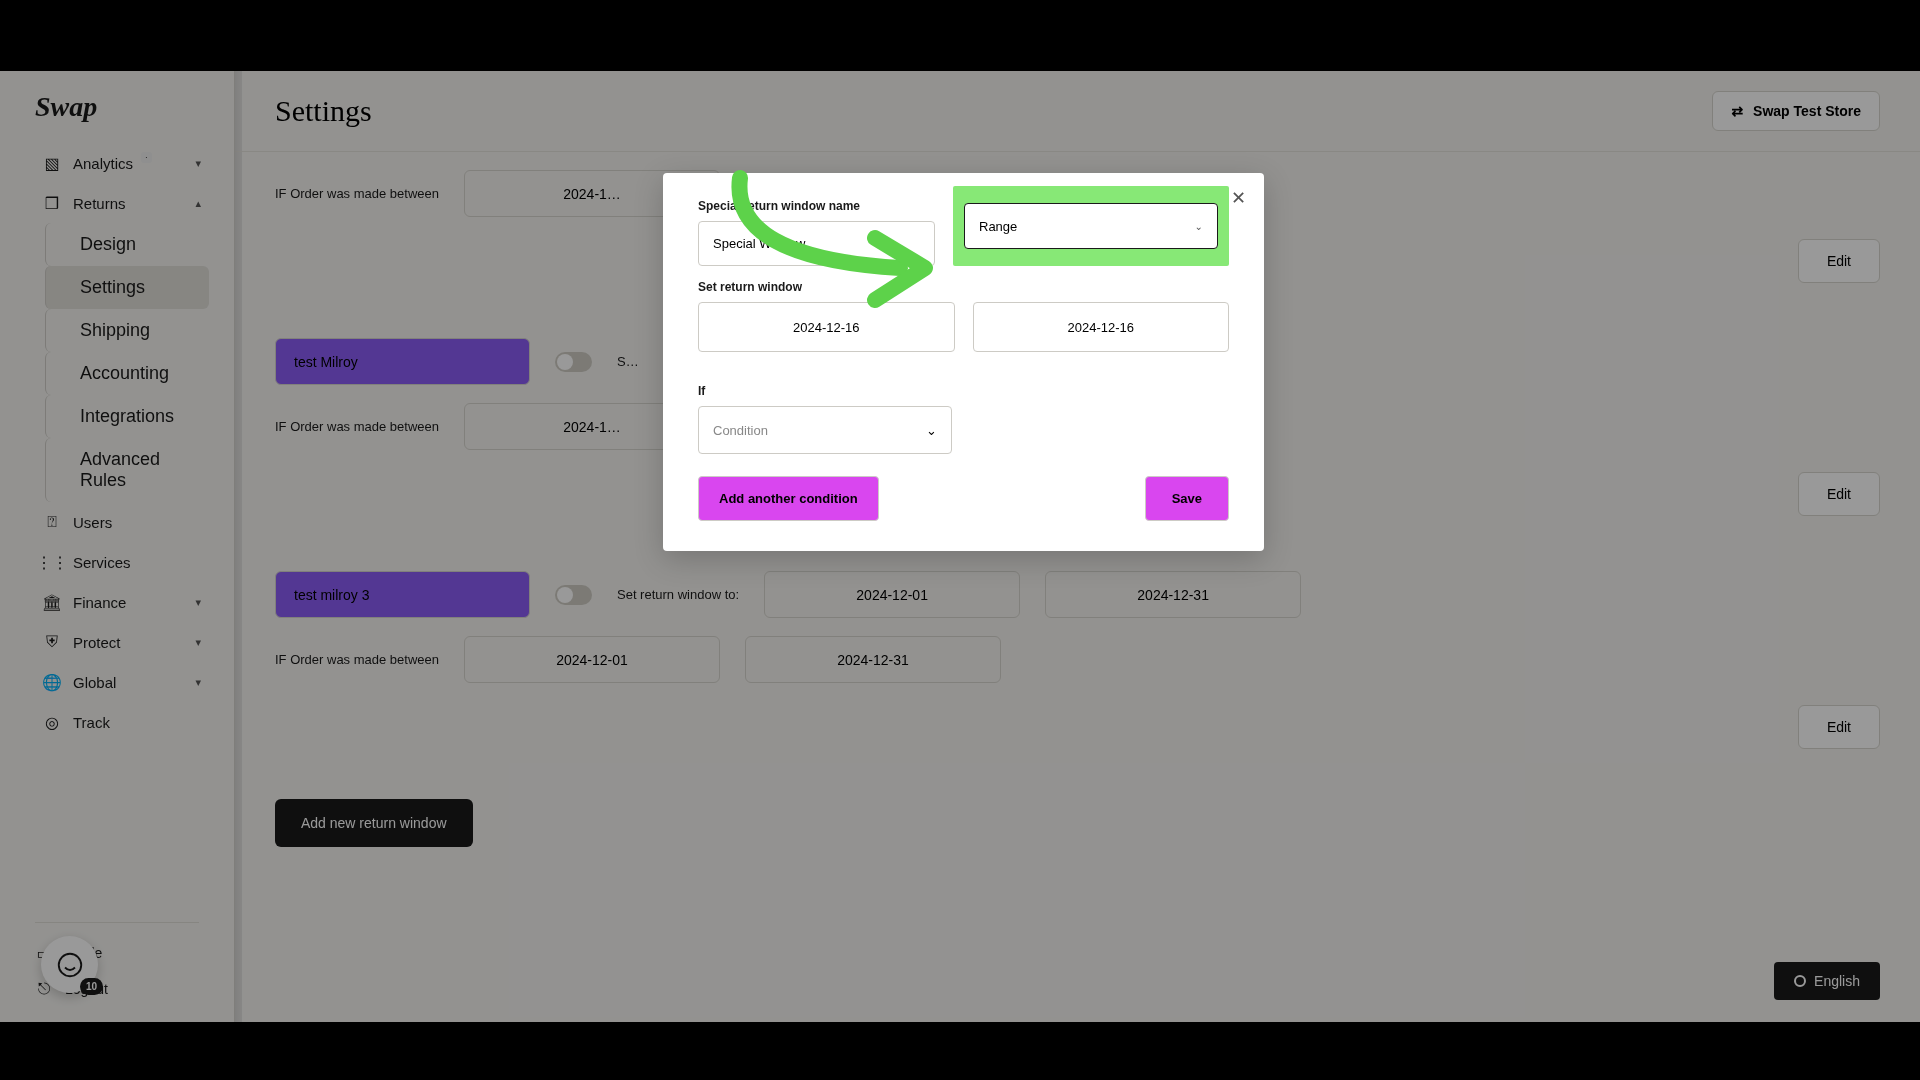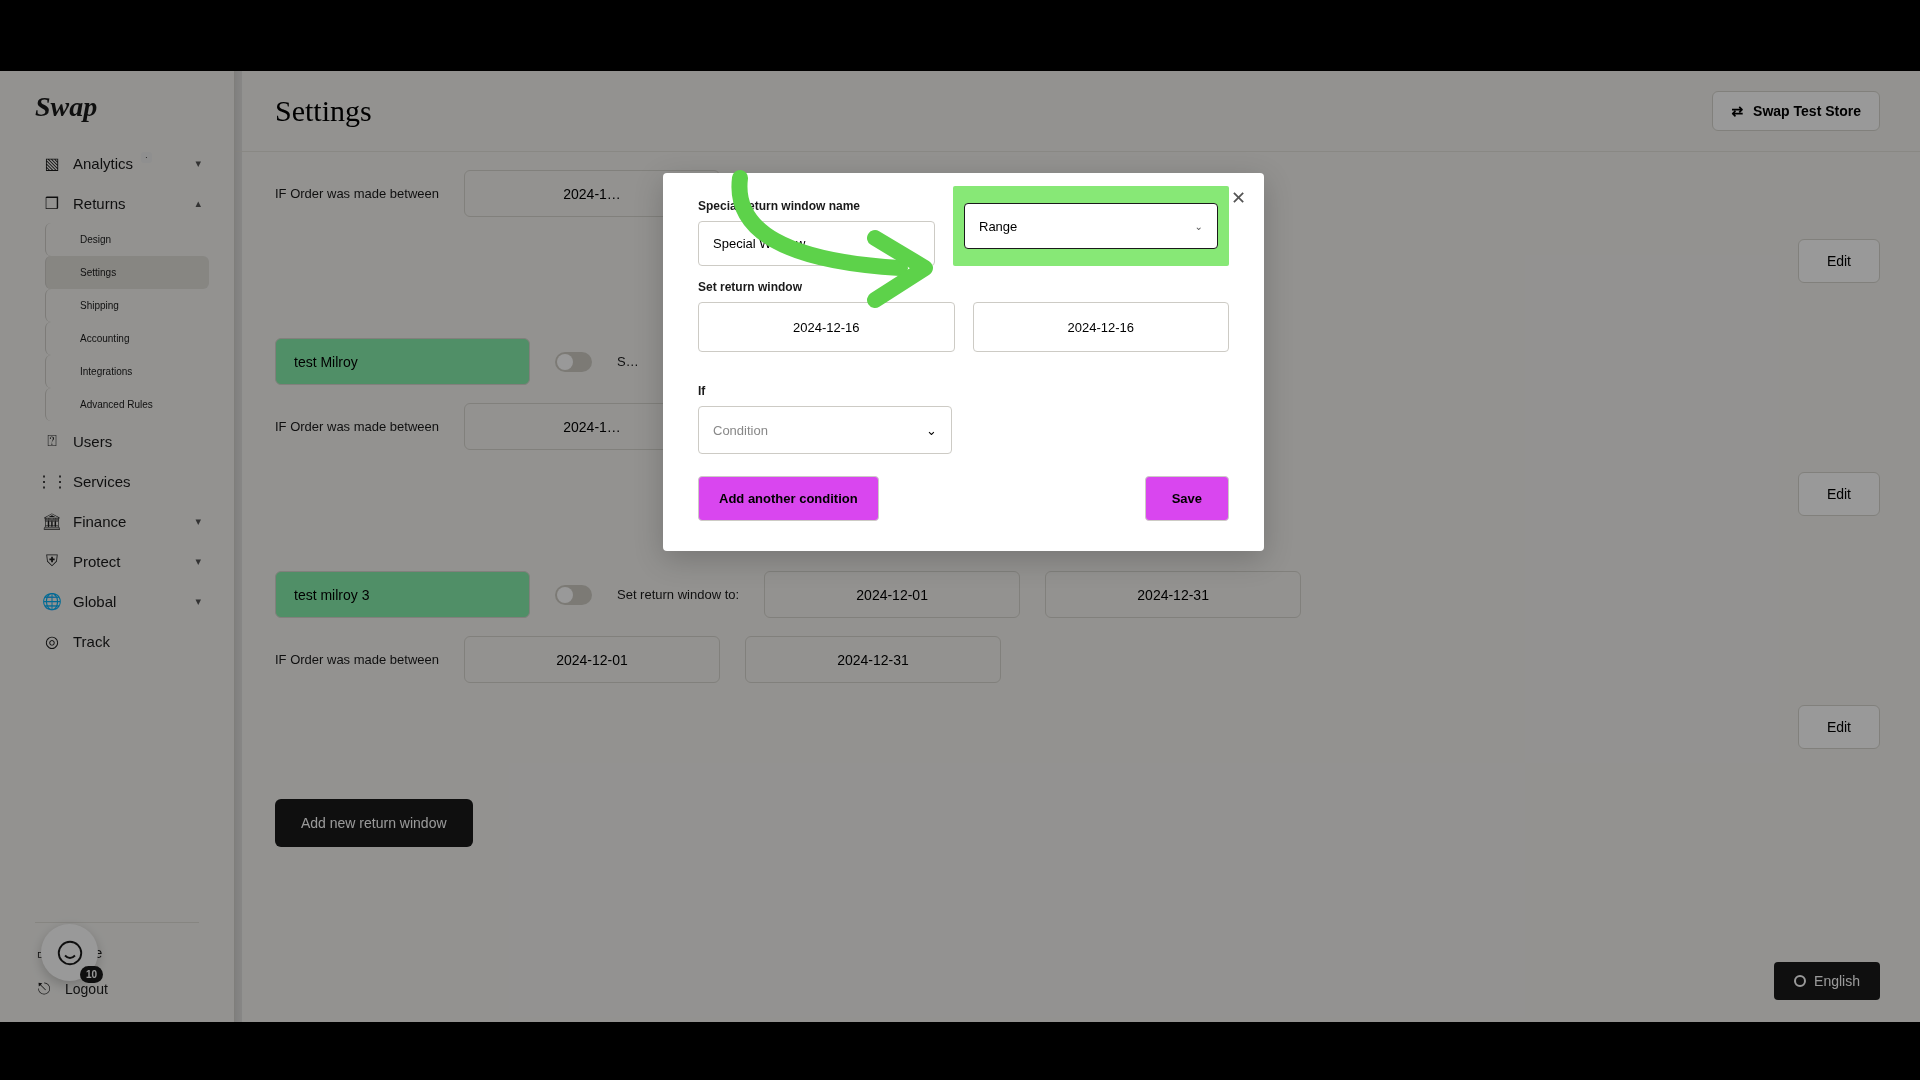--- a/index.html
+++ b/index.html
@@ -6,39 +6,39 @@
 body { background: #000; width: 1920px; height: 1080px; overflow: hidden; position: relative; }
 .app { position: absolute; top: 71px; left: 0; width: 1920px; height: 951px; background: #f5f4f1; display: flex; }
 
 
 .sidebar { width: 235px; height: 100%; border-right: 1px solid #e5e3dd; display: flex; flex-direction: column; padding: 15px 0; position: relative; }
 .sidebar::after { content:""; position:absolute; right:-8px; top:0; bottom:0; width:8px; background:rgba(0,0,0,0.07);}
 .logo { font-size: 28px; font-weight: 700; font-style: italic; padding: 5px 35px 20px; font-family: Georgia, serif; color:#1a1a1a;}
 .nav { flex:1; overflow-y:auto; padding: 0 25px 0 35px;}
 .nav-item { display:flex; align-items:center; gap:12px; padding:11px 8px; font-size:15px; color:#1a1a1a; cursor:pointer; border-radius:6px;}
 .nav-item .ico { width:18px; height:18px; display:inline-flex; align-items:center; justify-content:center; font-size:16px;}
-.nav-item.sub { padding-left: 34px; font-size:10px; margin-left:10px; border-left:1px solid #d0cec8;}
+.nav-item.sub { padding-left: 34px; font-size:18px; margin-left:10px; border-left:1px solid #d0cec8;}
 .nav-item.sub.active { background:#e1dfd9;}
 .nav-chevron { margin-left:auto; font-size:11px; color:#555;}
 .beta { font-size:8px; background:#eee; padding:1px 4px; border-radius:3px; margin-left:-4px; position:relative; top:-6px;}
 .nav-divider{ height:1px; background:#e0ded8; margin:12px 35px;}
 .nav-footer{ padding:0 35px;}
 .nav-footer .nav-item{padding:9px 0; font-size:14px;}
 
 
 .main { flex:1; display:flex; flex-direction:column; position:relative;}
 .main::before{content:""; position:absolute; left:0; top:0; bottom:0; width:8px; background:linear-gradient(90deg, rgba(0,0,0,0.06), transparent);}
 .topbar { display:flex; align-items:center; justify-content:space-between; padding:20px 40px; border-bottom:1px solid #e5e3dd;}
 .topbar h1{ font-size:30px; font-weight:400; font-family:Georgia,serif;}
 .store-sel { display:flex; align-items:center; gap:10px; font-size:14px; font-weight:600; padding:11px 18px; border:1px solid #d8d6cf; border-radius:6px; background:#fff;}
 
 .content{ flex:1; padding:0 40px 40px; overflow-y:hidden;}
 .window-block{ margin-top:0;}
 .inline-row{ display:flex; align-items:center; gap:25px; margin-top:20px;}
-.name-box{ width:255px; height:47px; border:1px solid #d8d6cf; border-radius:6px; display:flex; align-items:center; padding:0 18px; font-size:14px; background:#86efac;}
+.name-box{ width:255px; height:47px; border:1px solid #d8d6cf; border-radius:6px; display:flex; align-items:center; padding:0 18px; font-size:14px; background:#8b5cf6;}
 .toggle{ width:37px; height:20px; background:#cfccc4; border-radius:10px; position:relative;}
 .toggle::after{content:""; width:16px; height:16px; background:#fff; border-radius:50%; position:absolute; top:2px; left:2px;}
 .lbl{ font-size:13px; color:#1a1a1a;}
 .date-box{ width:256px; height:47px; border:1px solid #d8d6cf; border-radius:6px; display:flex; align-items:center; justify-content:center; font-size:14px; background:#f5f4f1;}
 .cond-row{ display:flex; align-items:center; gap:25px; margin-top:18px;}
 .edit-row{ display:flex; justify-content:flex-end; margin-top:22px;}
 .edit-btn{ padding:13px 28px; border:1px solid #d8d6cf; border-radius:6px; font-size:14px; font-weight:500; background:#fff;}
 .add-btn{ padding:16px 26px; background:#1a1a1a; color:#fff; border-radius:6px; font-size:14px; font-weight:500; border:none; margin-top:50px;}
 
 
@@ -58,21 +58,21 @@
 .date-input{ flex:1; height:50px; border:1px solid #cdcbc5; border-radius:4px; display:flex; align-items:center; justify-content:center; font-size:13px; background:#fff;}
 .cond-select{ width:254px; height:48px; border:1px solid #cdcbc5; border-radius:4px; padding:16px 14px; font-size:13px; background:#fff; display:flex; align-items:center; justify-content:space-between;gap:18px;}
 .modal-actions{ display:flex; justify-content:space-between; margin-top:22px;}
 .btn-outline{ padding:14px 20px; border:1px solid #cdcbc5; background:#d946ef; border-radius:4px; font-size:13px; font-weight:600;}
 .btn-outline.save{ padding:14px 26px;}
 
 
 .arrow-anno{ position:absolute; left:720px; top:168px; z-index:30; pointer-events:none;}
 
 
-.help-widget{ position:absolute; left:41px; bottom:41px; width:57px; height:57px; border-radius:50%; background:#fff; box-shadow:0 4px 12px rgba(0,0,0,0.2); z-index:5; display:flex; align-items:center; justify-content:center;}
+.help-widget{ position:absolute; left:41px; bottom:29px; width:57px; height:57px; border-radius:50%; background:#fff; box-shadow:0 4px 12px rgba(0,0,0,0.2); z-index:5; display:flex; align-items:center; justify-content:center;}
 .help-badge{ position:absolute; bottom:-2px; right:-5px; background:#1a1a1a; color:#fff; font-size:10px; padding:3px 6px; border-radius:10px; font-weight:600;}
 
 
 .lang-pill{ position:absolute; right:40px; bottom:22px; background:#1a1a1a; color:#fff; padding:11px 20px; border-radius:4px; font-size:14px; display:flex; align-items:center; gap:8px; z-index:5;}
 .lang-pill .circ{ width:12px; height:12px; border:2px solid #fff; border-radius:50%;}
 </style>
 </head>
 <body>
 
 <div class="app">

